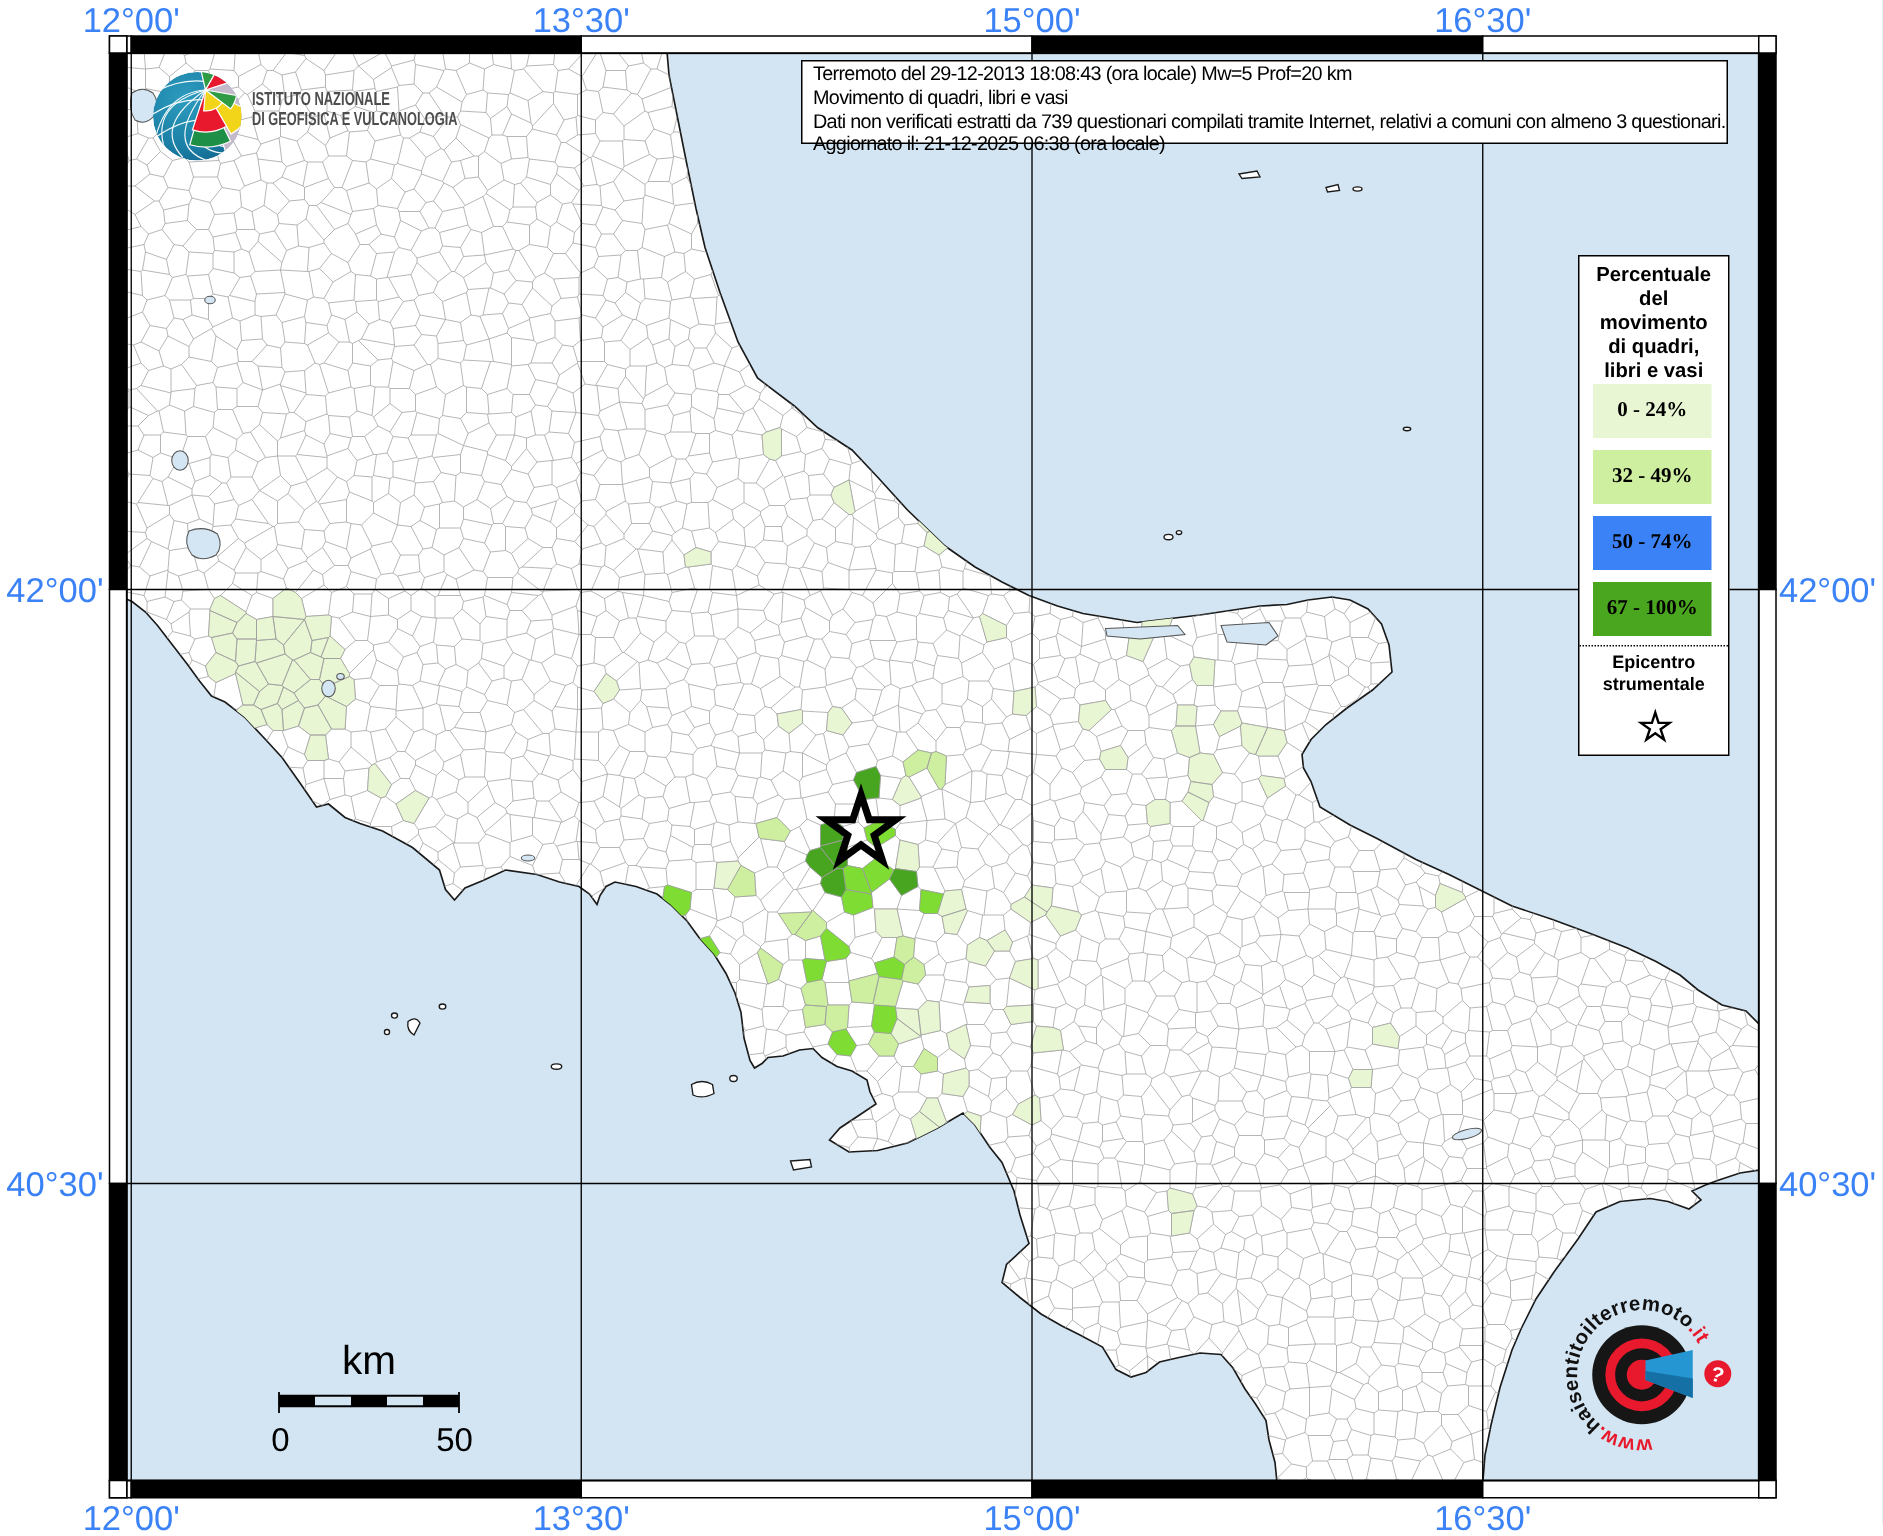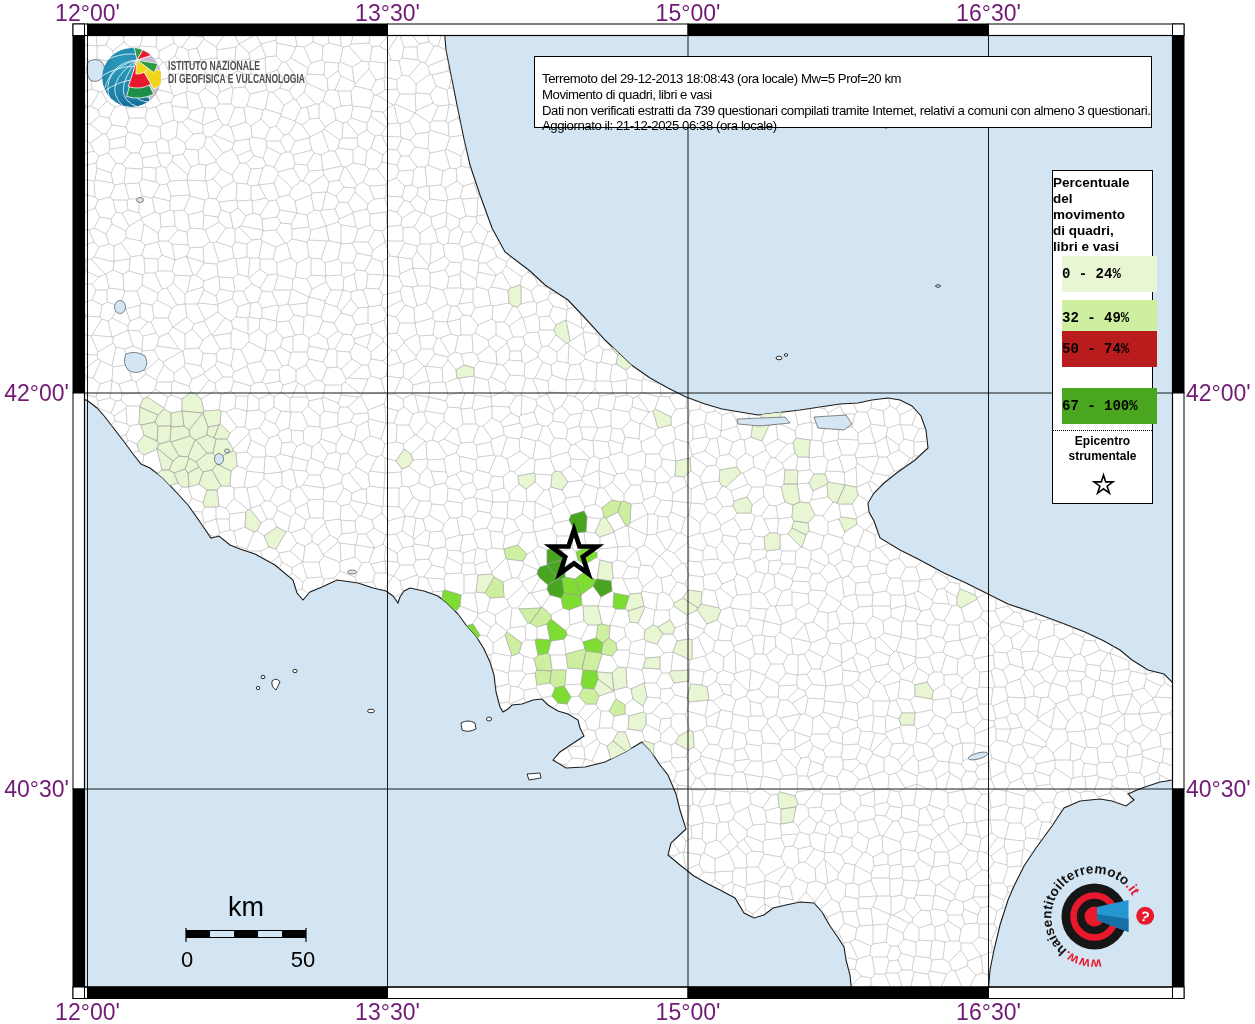--- a/index.html
+++ b/index.html
@@ -1,16 +1,16 @@
 <!DOCTYPE html>
 <html><head><meta charset="utf-8"><style>
 *{margin:0;padding:0;box-sizing:border-box}
 body{width:1255px;height:1024px;background:#fff;position:relative;overflow:hidden;font-family:"Liberation Sans",sans-serif}
-.lab{position:absolute;font-size:23px;color:#701a75;font-family:"Liberation Sans";white-space:nowrap}
-.sw{position:absolute;left:9px;width:95px;height:36px;font-size:14px;font-weight:bold;text-align:left;line-height:36px;font-family:Liberation Mono, monospace}
+.lab{position:absolute;font-size:23px;color:#3b82f6;font-family:"Liberation Sans";white-space:nowrap}
+.sw{position:absolute;left:9px;width:79px;height:36px;font-size:14px;font-weight:bold;text-align:center;line-height:36px;font-family:Liberation Serif, serif}
 </style></head>
 <body>
 <svg width="1255" height="1024" style="position:absolute;left:0;top:0">
 <defs>
 <clipPath id="mapclip">
         <rect x="84.5" y="35.5" width="1088.0" height="951.5"></rect>
       </clipPath>
 <clipPath id="landclip">
         <path d="M70 15L443 15L446 50L452 80L458 110L464 139L470 165L480 195L492 228L505 252L530 271L545 285L568 300L585 318L605 340L630 364L650 378L668 388L686 397L705 404L722 409L740 412L758 415L775 413L800 410L820 407L840 404L858 403L872 400L888 398L900 400L912 406L921 416L926 430L928 448L915 460L898 472L884 483L874 493L868 503L869 512L874 521L880 538L900 550L918 559L944 573L966 583L988 594L1008 604L1035 613L1062 623L1085 632L1104 641L1120 650L1132 660L1148 670L1164 674L1180 690L1180 779L1160 782L1145 787L1137 790L1128 794L1134 800L1126 806L1112 801L1100 799L1080 801L1064 808L1052 826L1036 848L1024 866L1014 886L1008 900L1000 925L994 950L990 970L988 995L852 995L850 975L846 960L844 947L837 936L830 926L822 912L814 903L800 902L786 905L773 908L764 915L754 918L744 913L735 898L720 890L708 884L694 876L680 865L668 855L671 843L686 829L680 810L676 794L668 775L660 765L650 750L642 742L625 752L605 762L585 767L566 768L553 760L560 752L572 744L584 736L580 728L578 720L568 714L558 711L548 705L542 699L533 700L522 704L512 705L508 709L503 712L500 707L496 692L494 675L490 662L484 649L476 636L466 625L458 614L447 603L438 596L424 591L410 588L404 591L400 597L398 603L393 596L386 591L373 588L358 583L337 580L322 587L310 592L303 600L297 593L293 580L275 565L255 554L240 549L230 545L219 536L211 538L200 522L188 505L177 493L163 478L150 468L141 464L133 454L125 443L115 430L105 417L97 408L88 401L70 393Z"></path>
       </clipPath>
@@ -168,30 +168,30 @@
 <div class="lab" style="left:327.5px;top:999px;width:120px;text-align:center">13°30'</div>
 <div class="lab" style="left:628px;top:0px;width:120px;text-align:center">15°00'</div>
 <div class="lab" style="left:628px;top:999px;width:120px;text-align:center">15°00'</div>
 <div class="lab" style="left:928.5px;top:0px;width:120px;text-align:center">16°30'</div>
 <div class="lab" style="left:928.5px;top:999px;width:120px;text-align:center">16°30'</div>
 <div class="lab" style="left:0px;top:380px;width:69px;text-align:right">42°00'</div>
 <div class="lab" style="left:1186px;top:380px;width:69px;text-align:left">42°00'</div>
 <div class="lab" style="left:0px;top:776px;width:69px;text-align:right">40°30'</div>
 <div class="lab" style="left:1186px;top:776px;width:69px;text-align:left">40°30'</div>
 
-<div style="position:absolute;left:534px;top:56px;width:618px;height:72px;background:#fff;border:1.2px solid #000;font-family:'Liberation Sans';font-size:13.2px;line-height:15.8px;padding:14px 0 0 7px;letter-spacing:-0.45px;z-index:5">
+<div style="position:absolute;left:534px;top:40px;width:618px;height:56px;background:#fff;border:1.2px solid #000;font-family:'Liberation Sans';font-size:13.2px;line-height:15.8px;padding:0 0 0 7px;letter-spacing:-0.45px;z-index:5">
 Terremoto del 29-12-2013 18:08:43 (ora locale) Mw=5 Prof=20 km<br>
 Movimento di quadri, libri e vasi<br>
 Dati non verificati estratti da 739 questionari compilati tramite Internet, relativi a comuni con almeno 3 questionari.<br>
 Aggiornato il: 21-12-2025 06:38 (ora locale)
 </div>
 
 <div style="position:absolute;left:1052px;top:170px;width:101px;height:334px;background:#fff;border:1.4px solid #000;font-family:'Liberation Sans';z-index:5">
-<div style="font-size:13.5px;font-weight:bold;text-align:left;line-height:16px;margin-top:4px">Percentuale<br>del<br>movimento<br>di&nbsp;quadri,<br>libri&nbsp;e&nbsp;vasi</div>
+<div style="font-size:13.5px;font-weight:bold;text-align:center;line-height:16px;margin-top:4px">Percentuale<br>del<br>movimento<br>di&nbsp;quadri,<br>libri&nbsp;e&nbsp;vasi</div>
 <div class="sw" style="top:85px;background:#e9f6d4">0 - 24%</div>
 <div class="sw" style="top:129px;background:#cdef9f">32 - 49%</div>
-<div class="sw" style="top:160px;background:#b91c1c">50 - 74%</div>
+<div class="sw" style="top:173px;background:#3b82f6">50 - 74%</div>
 <div class="sw" style="top:217px;background:#4aa61e">67 - 100%</div>
 <div style="position:absolute;left:0;right:0;top:259px;border-top:1.5px dotted #000"></div>
 <div style="position:absolute;top:263px;left:0;right:0;font-size:12px;font-weight:bold;text-align:center;line-height:15px">Epicentro<br>strumentale</div>
 <svg style="position:absolute;left:0;top:296px" width="101" height="36" viewBox="1050.5 467 101 36">
       <path d="M1101.0 475.0L1098.8 481.9L1091.5 481.9L1097.4 486.2L1095.1 493.1L1101.0 488.8L1106.9 493.1L1104.6 486.2L1110.5 481.9L1103.2 481.9Z" fill="#fff" stroke="#000" stroke-width="1.6" stroke-linejoin="miter"></path>
     </svg>
 </div>
 </body></html>

